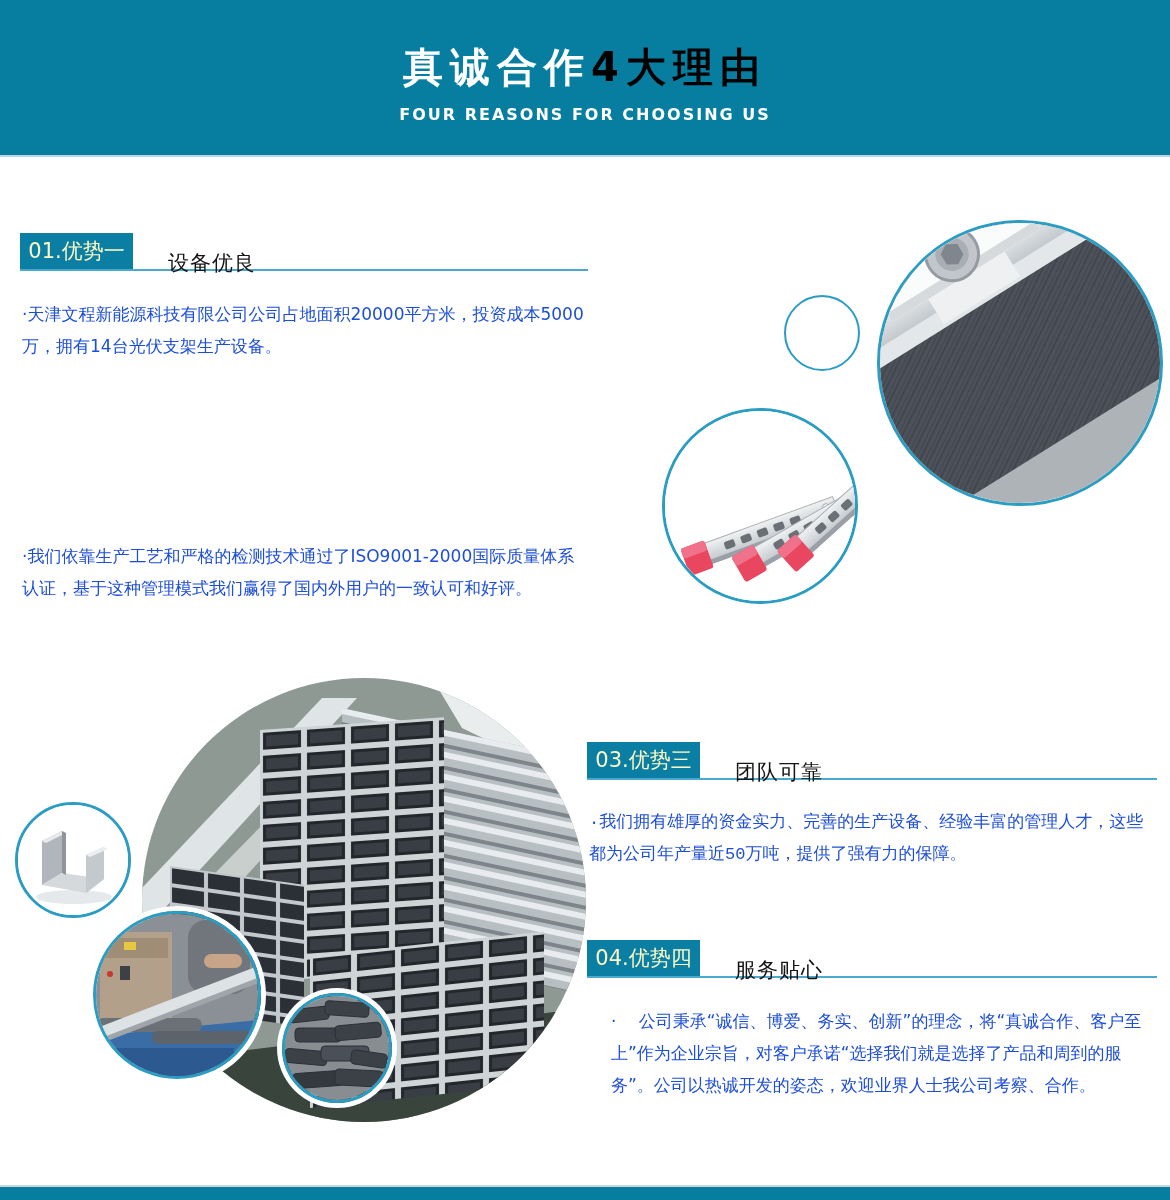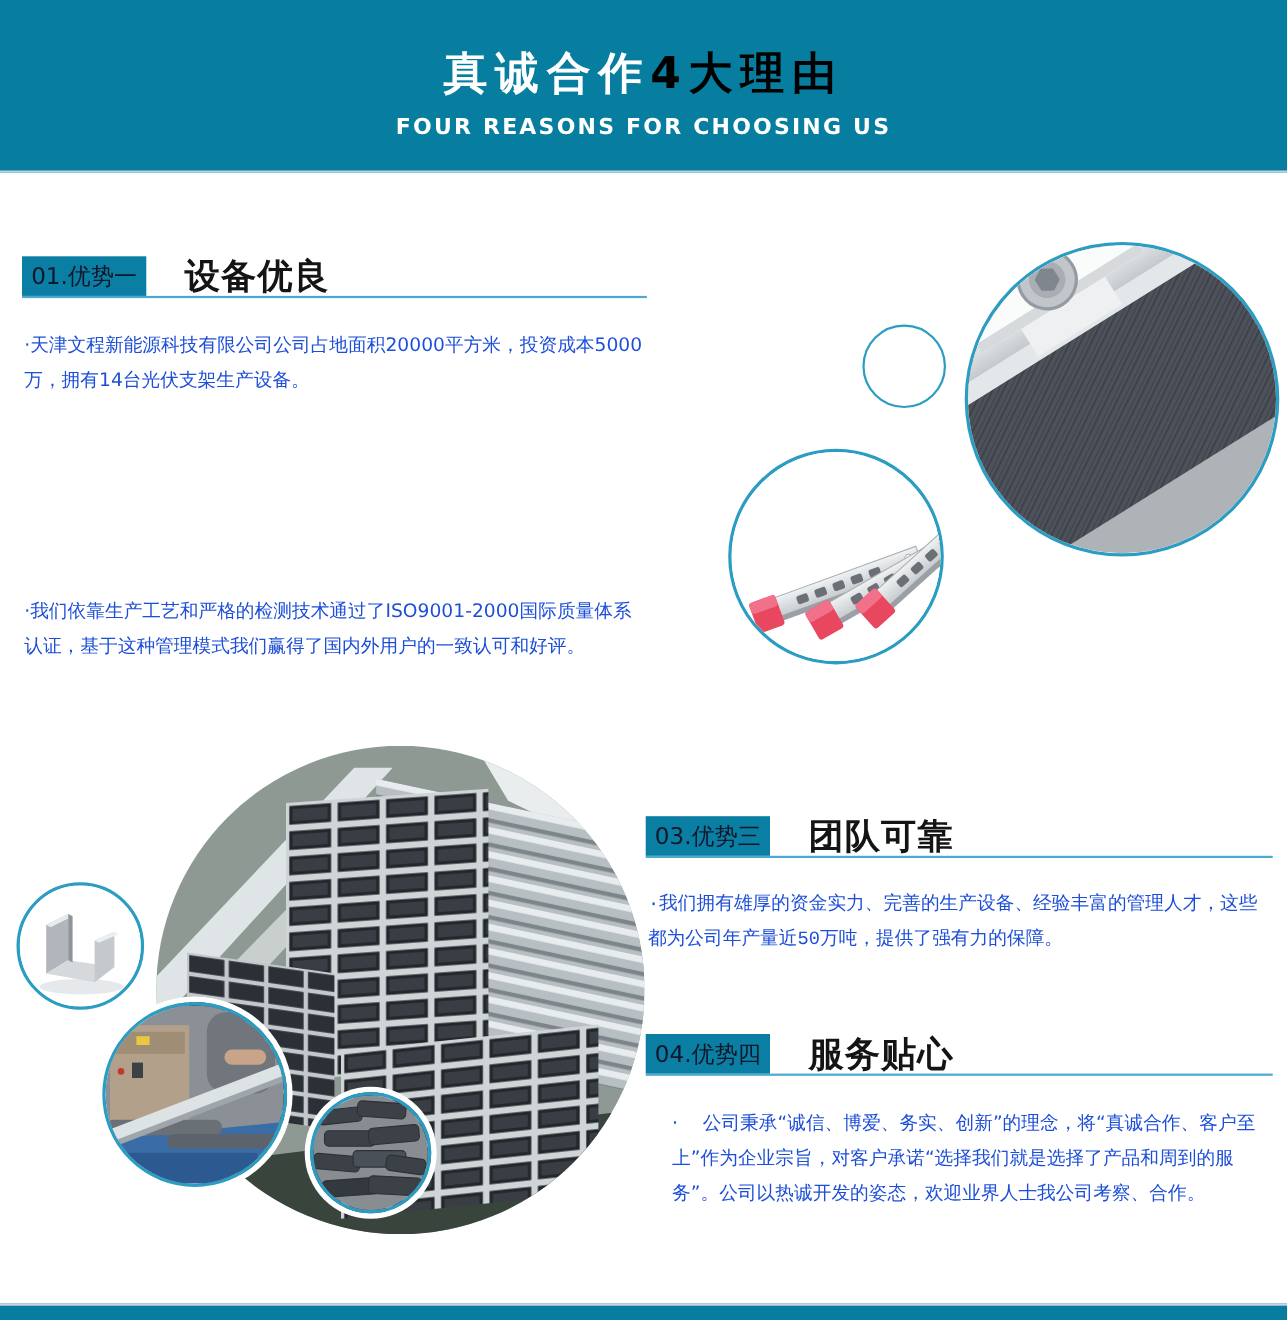--- a/index.html
+++ b/index.html
@@ -5,29 +5,29 @@
   html,body{margin:0;padding:0;background:#fff;}
   .page{position:relative;width:1170px;height:1200px;background:#fff;overflow:hidden;
         font-family:"DejaVu Sans","Liberation Sans",sans-serif;}
 
   
   .hero{position:absolute;left:0;top:0;width:1170px;height:155px;background:#077ea0;
         border-bottom:2px solid #b7d6e2;text-align:center;}
   .hero-title{padding-top:44px;font-size:40px;line-height:46px;font-weight:bold;
               color:#ffffff;letter-spacing:7px;}
   .hero-title .hl{color:#000000;}
-  .hero-sub{margin-top:13px;font-size:20px;line-height:24px;font-weight:bold;
+  .hero-sub{margin-top:13px;font-size:16px;line-height:24px;font-weight:bold;
             color:#ffffff;letter-spacing:2px;}
 
   
   .sec-head{position:absolute;height:36px;border-bottom:2px solid #4ba9cf;}
   .sec-badge{position:absolute;left:0;top:0;width:113px;height:36px;background:#0b7fa3;
-             color:#0f172a;font-size:21px;line-height:36px;text-align:center;}
-  .sec-title{position:absolute;left:148px;top:0;font-size:32px;line-height:36px;
-             font-weight:bold;color:#141414;letter-spacing:1px;white-space:nowrap;}
+             color:#fef9c3;font-size:21px;line-height:36px;text-align:center;}
+  .sec-title{position:absolute;left:148px;top:12px;font-size:21px;line-height:36px;
+             font-weight:normal;color:#141414;letter-spacing:1px;white-space:nowrap;}
   .sec-body{position:absolute;font-size:17px;line-height:32px;color:#1d4ed8;
             white-space:pre-wrap;}
 
   #head1{left:20px;top:233px;width:568px;}
   #body1{left:22px;top:298px;width:575px;}
   #head2{left:20px;top:447px;width:568px;}
   #body2{left:22px;top:518px;width:575px;margin-top:22px;}
   #head3{left:587px;top:742px;width:570px;}
   #body3{left:589px;top:807px;width:575px;font-family:Liberation Mono, monospace;}
   #head4{left:587px;top:940px;width:570px;}

